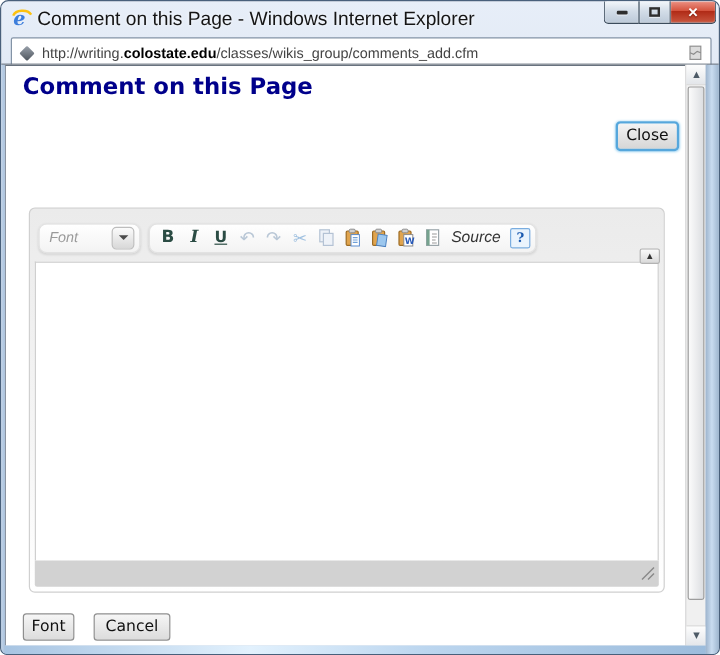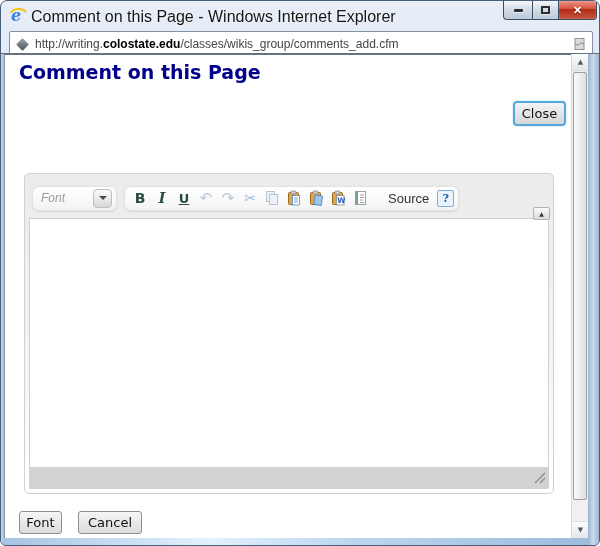--- a/index.html
+++ b/index.html
@@ -119,21 +119,21 @@
   .tri-down { width:0; height:0; border-left:4px solid transparent; border-right:4px solid transparent; border-top:4px solid #4a4a4a; }
   .tb-btn {
     width:22px; height:22px; display:flex; align-items:center; justify-content:center;
     border-radius:3px; cursor:default; font-family:"DejaVu Serif", serif;
   }
   .tb-bold { font-weight:bold; font-size:14px; color:#2b4c44; font-family:"DejaVu Sans", sans-serif; }
   .tb-italic { font-style:italic; font-size:14px; font-weight:bold; color:#2b4c44; }
   .tb-under { font-size:13px; font-weight:bold; color:#2b4c44; text-decoration:underline; font-family:"DejaVu Sans", sans-serif; }
   .tb-disabled { color:#b9c7d6; font-size:15px; font-family:"DejaVu Sans", sans-serif; }
   .tb-cut { color:#9fc0e0; font-size:14px; }
-  .source-wrap { display:flex; align-items:flex-end; gap:20px; padding:0 4px; }
+  .source-wrap { display:flex; align-items:flex-start; gap:8px; padding:0 4px;font-style:italic; }
   .source-text { font-size:13px; color:#333; font-family:"Liberation Sans", sans-serif; }
   .help-btn {
     width:17px; height:17px; margin-left:4px;
     border:1px solid #7aade0; border-radius:2px; background:#eaf4fd;
     display:flex; align-items:center; justify-content:center;
     font-size:11px; font-weight:bold; color:#1c5bb0; font-family:"DejaVu Serif", serif;
   }
   .collapse-btn {
     position:absolute; right:-1px; top:29px; width:17px; height:13px;
     border:1px solid #b3b3b3; border-radius:2px;

